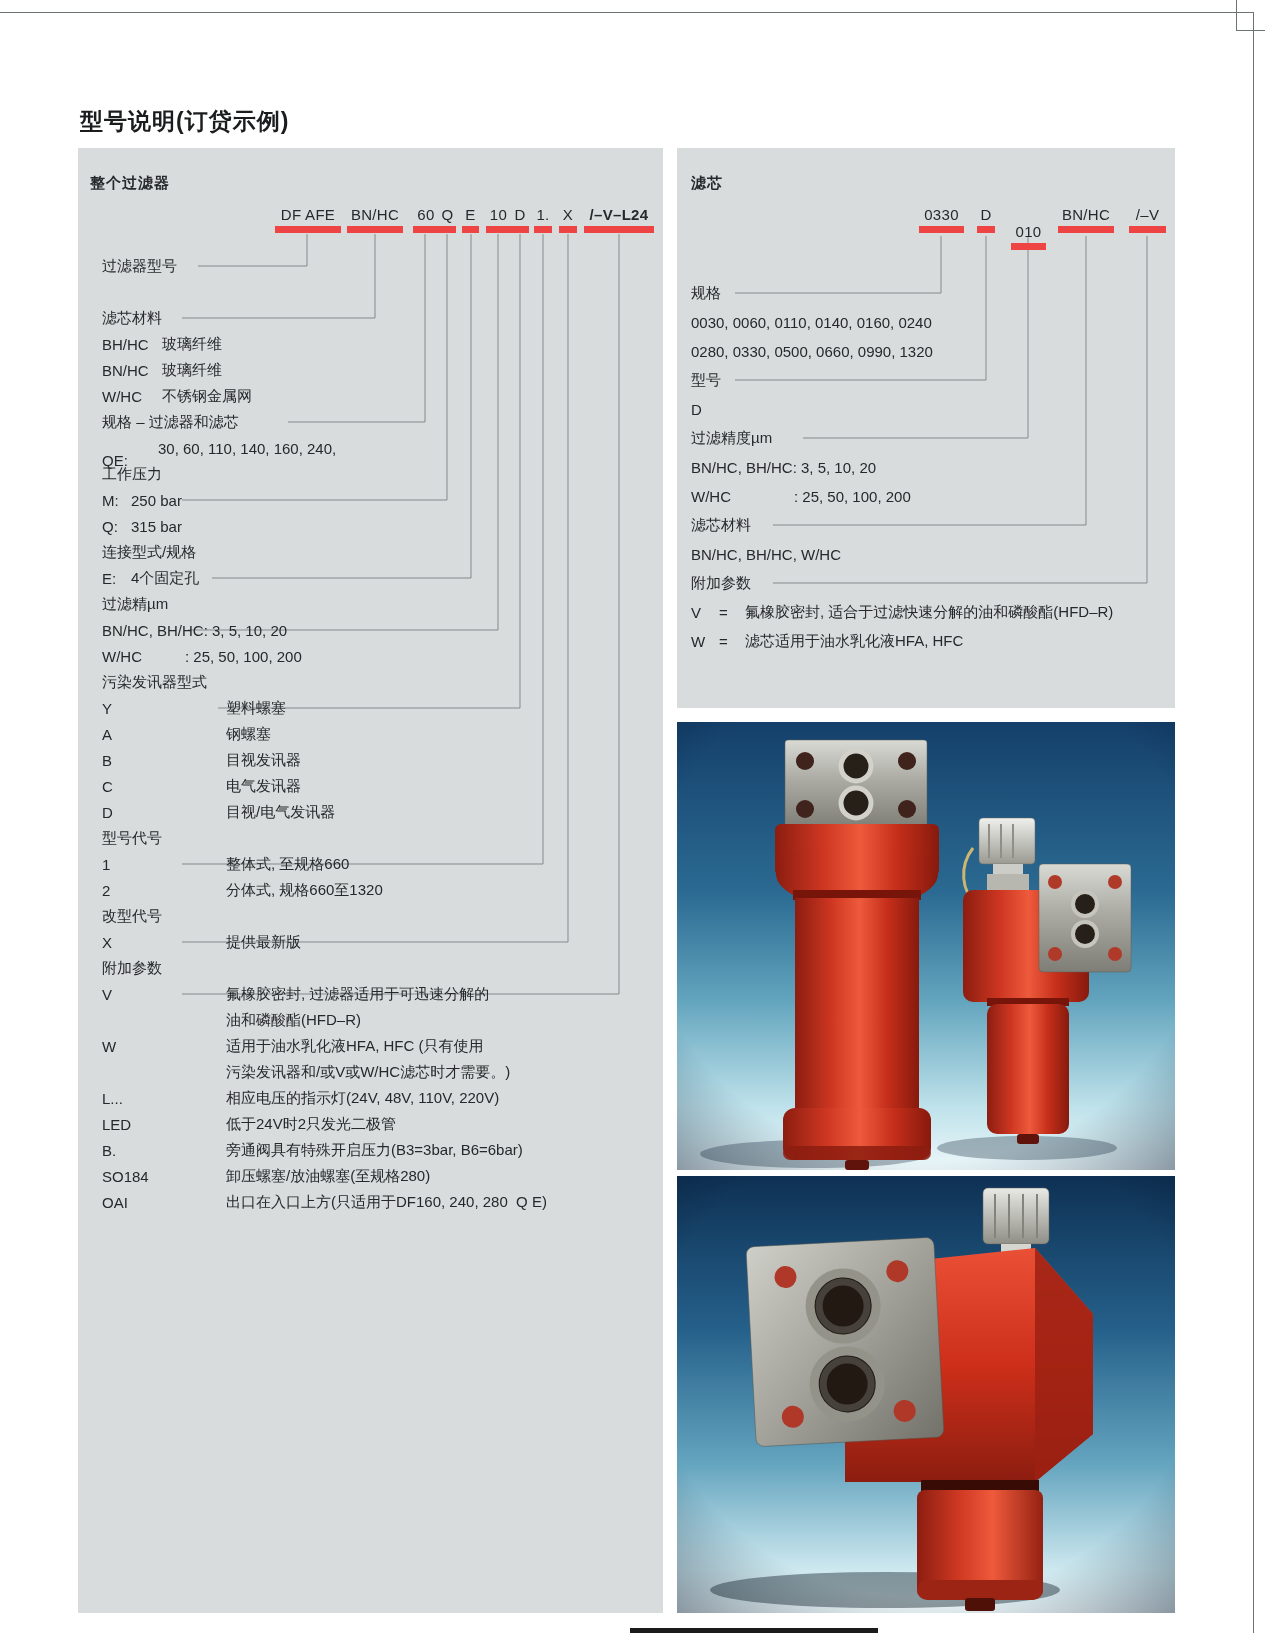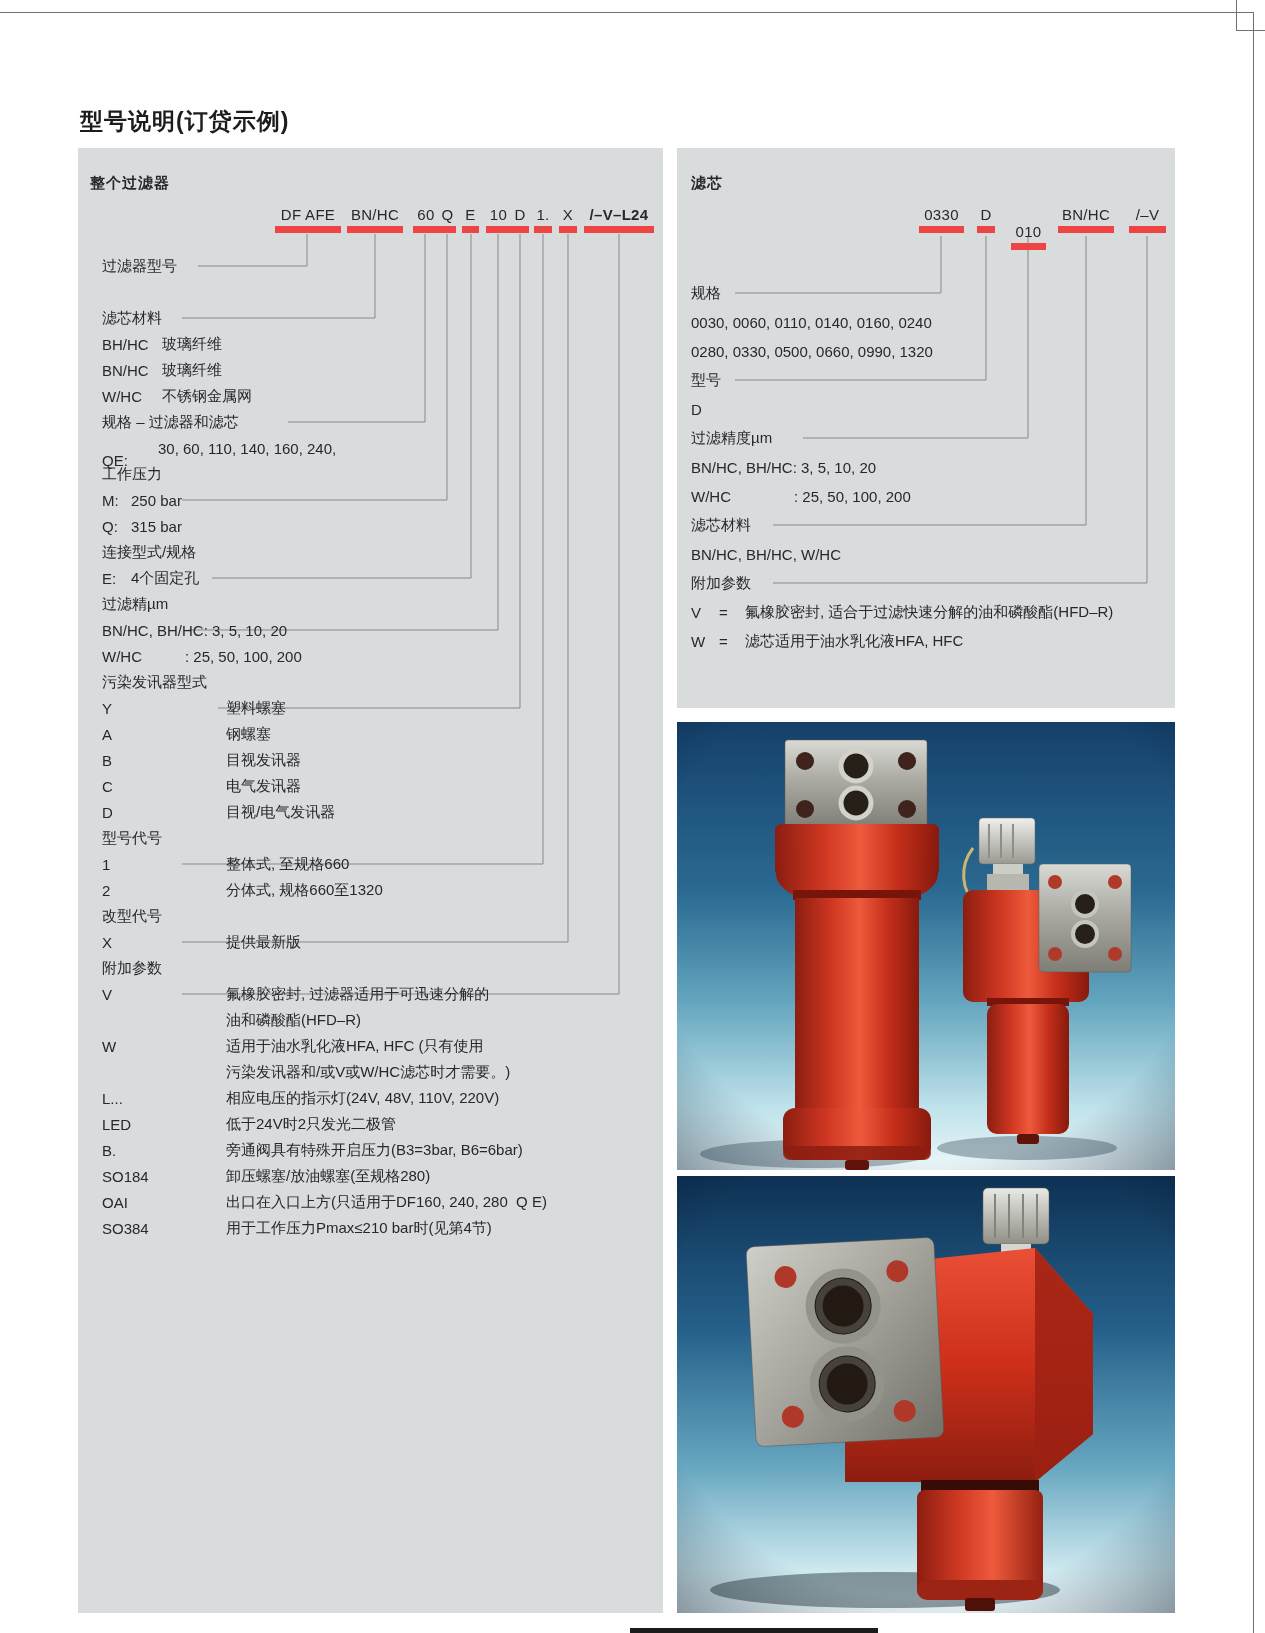--- a/index.html
+++ b/index.html
@@ -198,24 +198,20 @@
         <span class="k">B.</span>
         <span>旁通阀具有特殊开启压力(B3=3bar, B6=6bar)</span>
       </div>
     <div class="row kw124">
         <span class="k">SO184</span>
         <span>卸压螺塞/放油螺塞(至规格280)</span>
       </div>
     <div class="row kw124">
         <span class="k">OAI</span>
         <span>出口在入口上方(只适用于DF160, 240, 280  Q E)</span>
-      </div>
-    <div class="row kw124">
-        <span class="k">SO384</span>
-        <span>用于工作压力Pmax≤210 bar时(见第4节)</span>
       </div>
   </div>
 </div>
 
 <div class="panel" style="left:677px;top:148px;width:498px;height:560px;">
   <svg class="leader-svg" width="498" height="560" viewBox="0 0 498 560">
     <g fill="none" stroke="#85898c" stroke-width="1">
       <path d="M264,88 V145 H58"></path>
       <path d="M309,88 V232 H58"></path>
       <path d="M351,88 V290 H126"></path>

